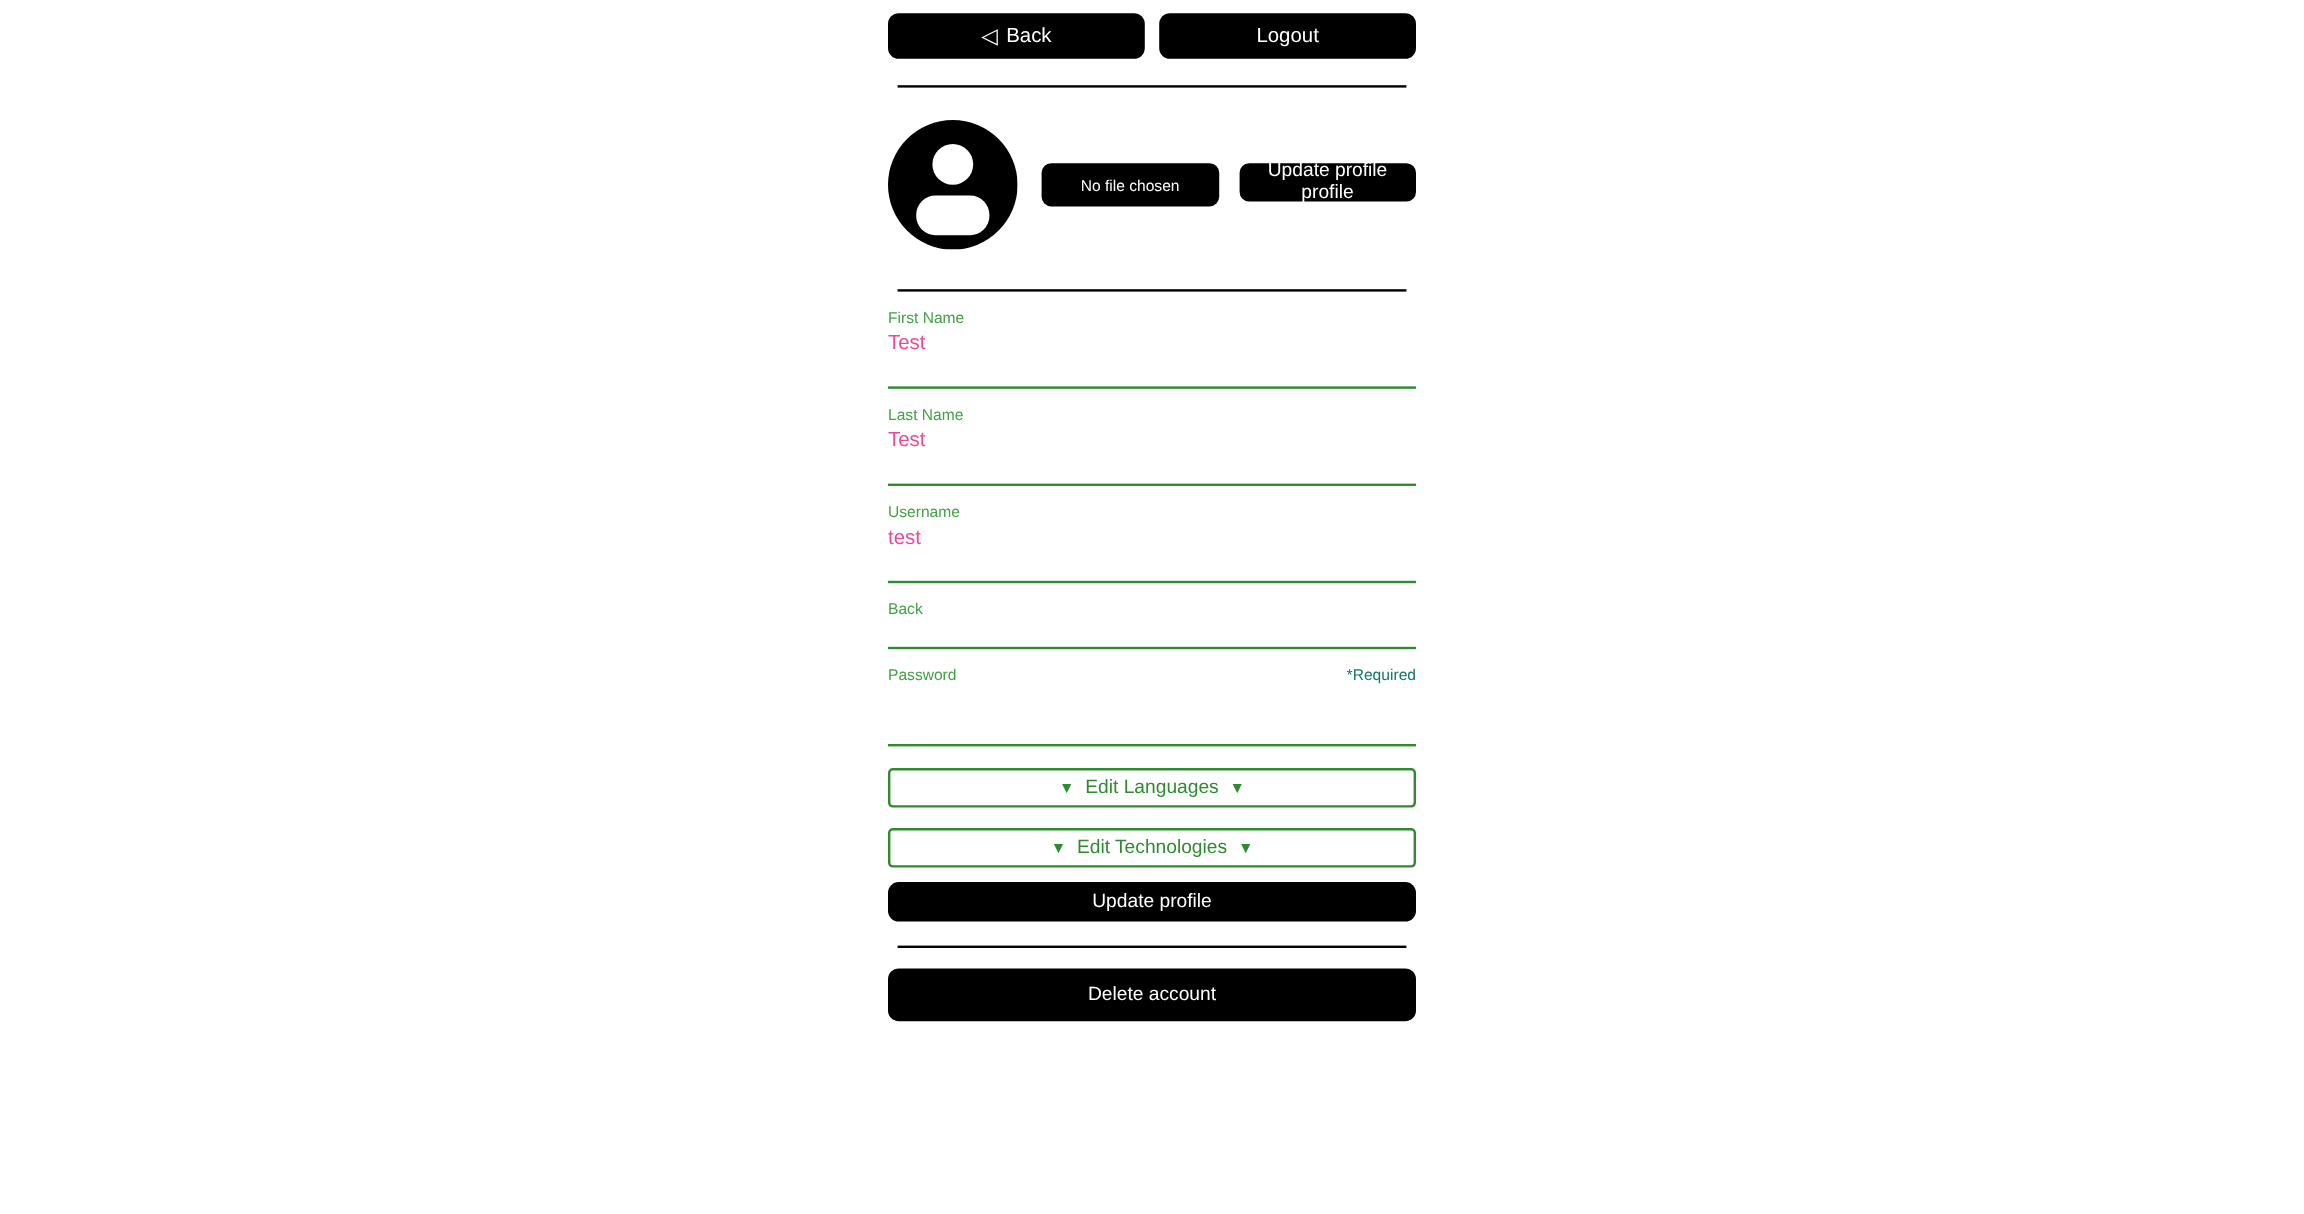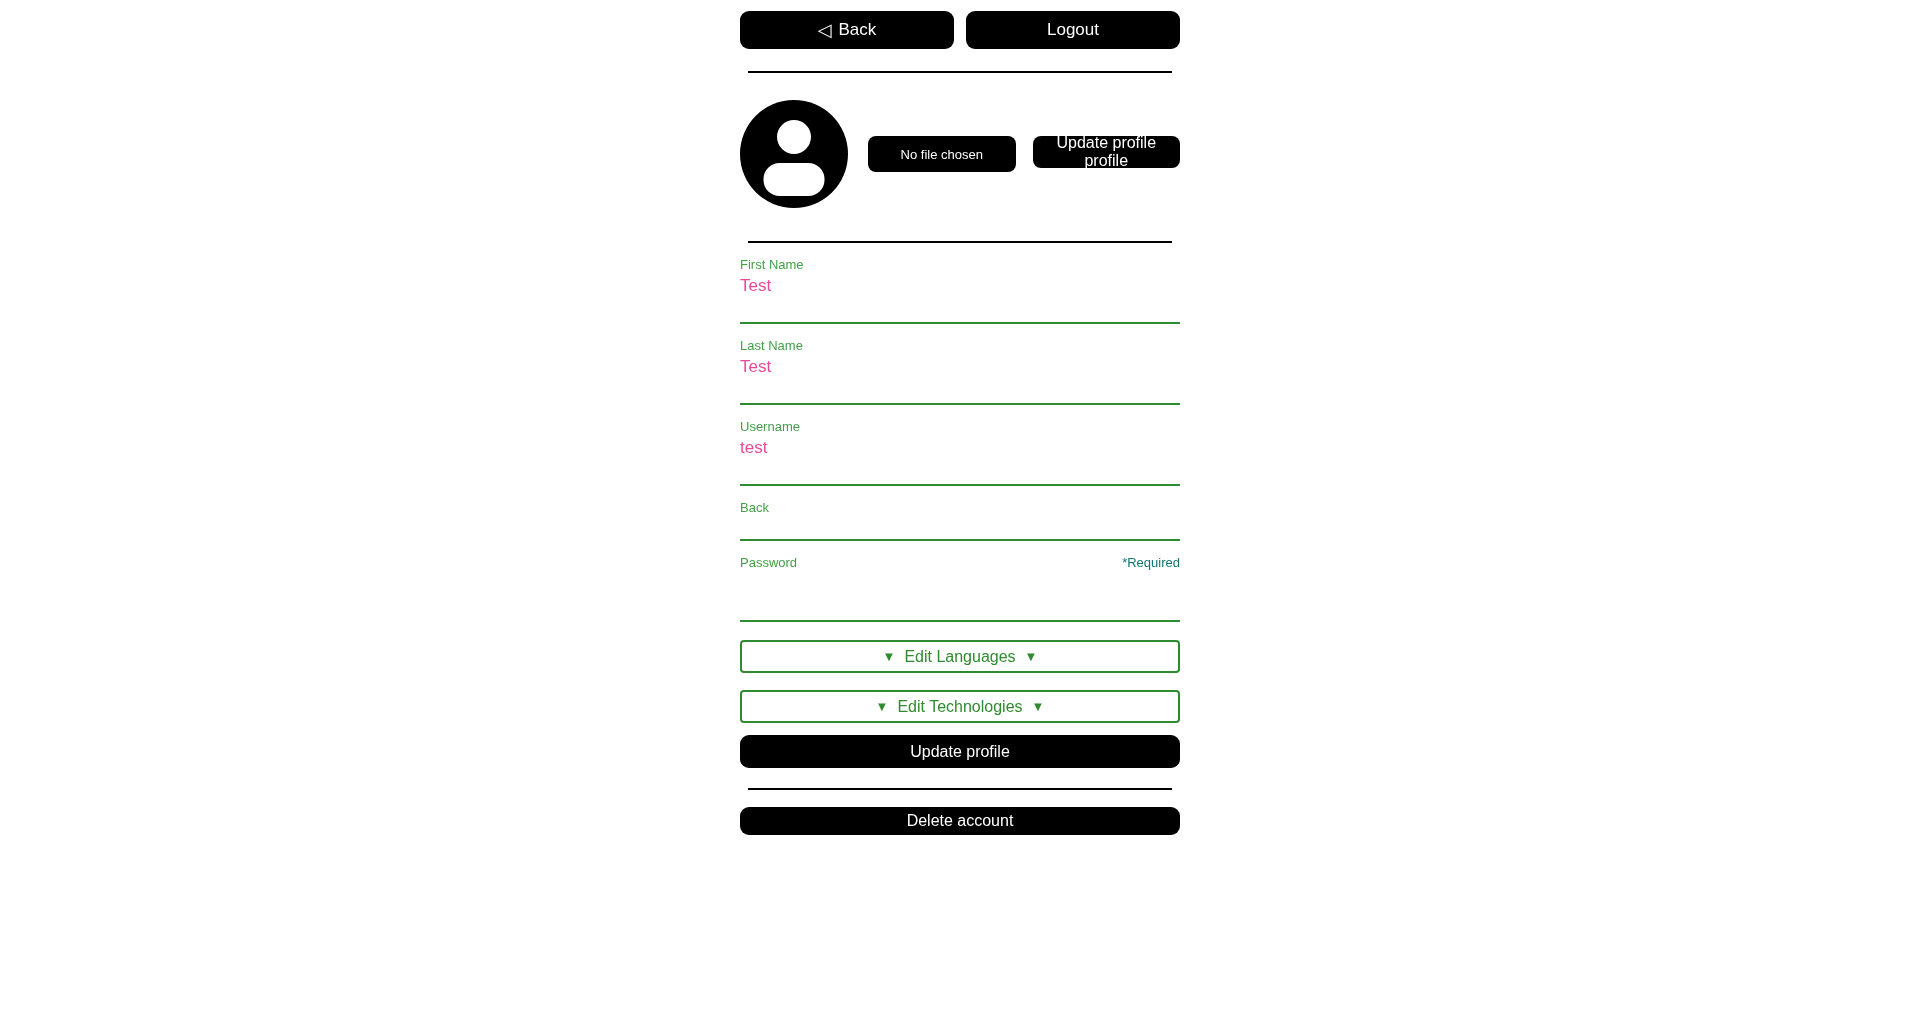--- a/index.html
+++ b/index.html
@@ -135,21 +135,21 @@
   .edit-btn .arrow { font-size: 13px; line-height: 1; }
   .edit-btn + .edit-btn { margin-top: 17px; }
   .btn-update {
     width: 100%;
     height: 33px;
     margin-top: 12px;
     font-size: 16px;
   }
   .btn-delete {
     width: 100%;
-    height: 28px;
+    height: 44px;
     margin-top: 17px;
     font-size: 16px;
   }
 </style>
 </head>
 <body>
 
 <div class="container">
 
   <div class="top-row">

